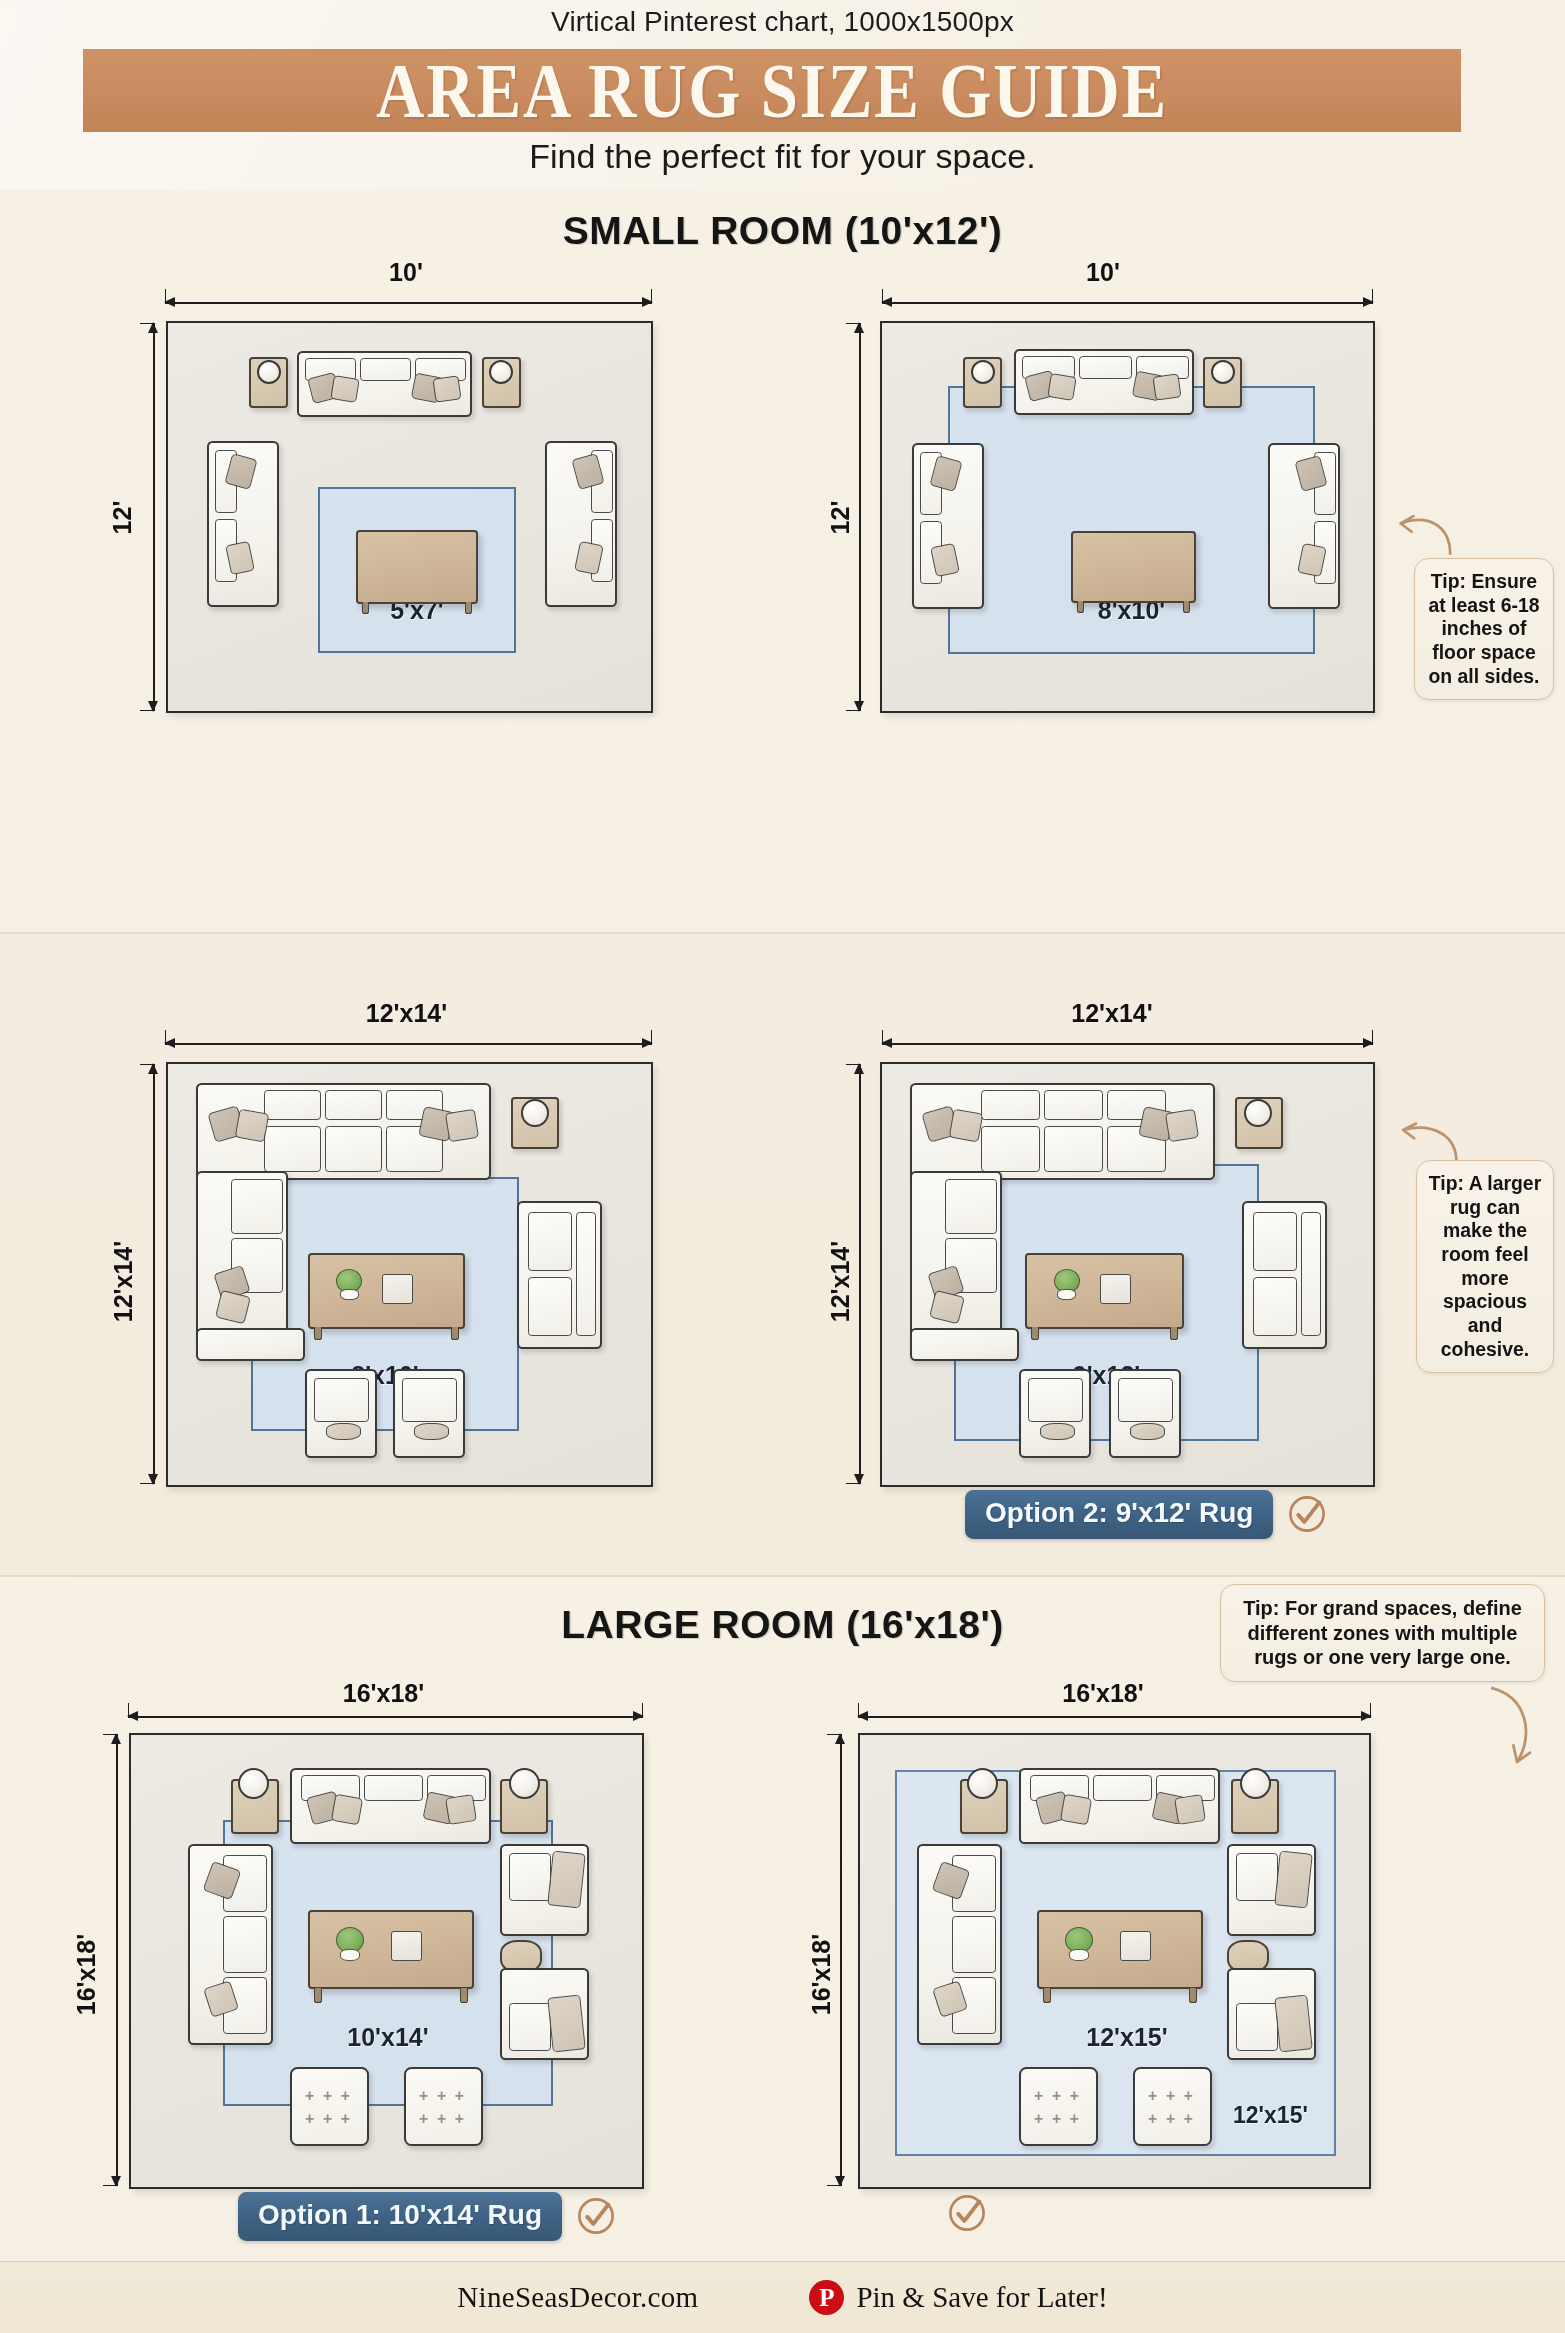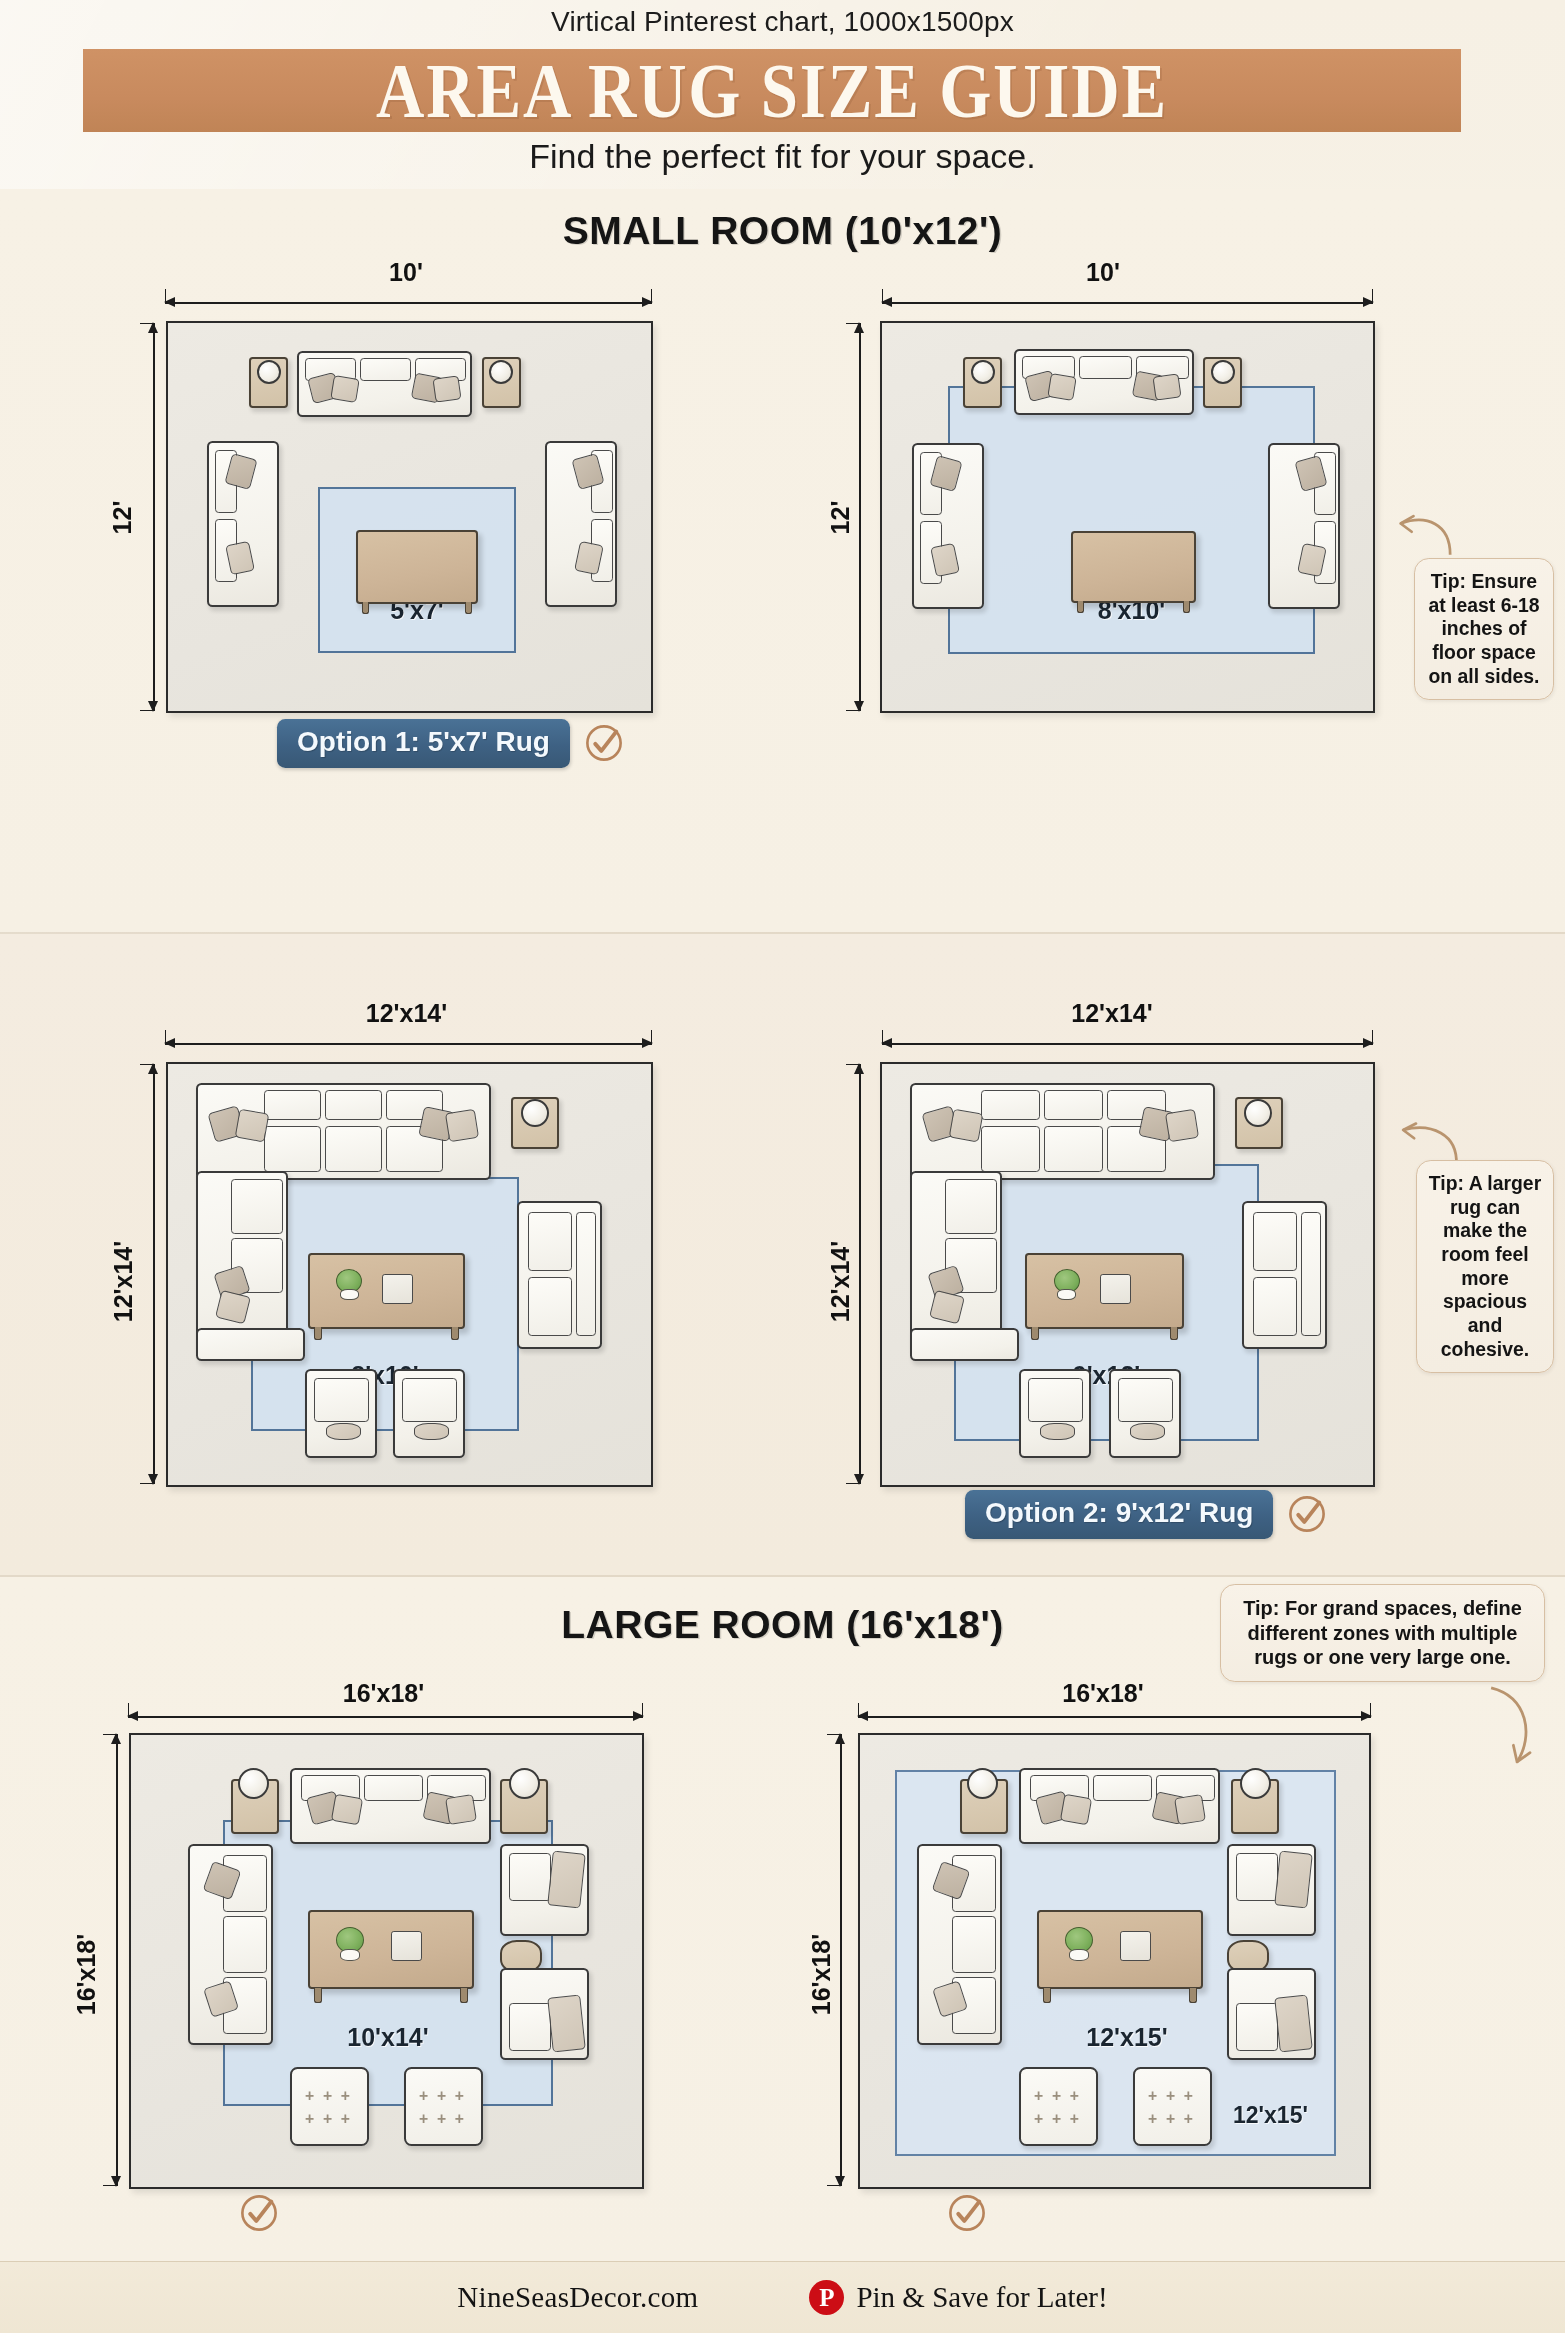--- a/index.html
+++ b/index.html
@@ -312,27 +312,20 @@
           <div class="cushion" style="left:44px;top:76px;width:22px;height:63px;"></div>
           <div class="pillow" style="left:28px;top:13px;width:26px;height:31px;transform:rotate(-15deg);"></div>
           <div class="pillow light" style="left:29.5px;top:100px;width:24px;height:29.5px;transform:rotate(12deg);"></div>
         </div>
 
         <div class="table" style="left:188px;top:207px;width:122px;height:74px;"></div>
         <div class="leg" style="left:194px;top:279px;width:7.4px;height:12px;"></div>
         <div class="leg" style="left:297px;top:279px;width:7.4px;height:12px;"></div>
       </div>
 
-      <div class="opt-wrap" style="left:166px;top:461px;">
-        <div class="opt-badge">Option 1: 5'x7' Rug</div>
-        <svg class="check-icon" viewBox="0 0 48 48">
-          <circle cx="24" cy="24" r="19" fill="none" stroke="#b8845b" stroke-width="3"></circle>
-          <path d="M14 25 L21 33 L38 11" fill="none" stroke="#b8845b" stroke-width="4.5" stroke-linecap="round" stroke-linejoin="round"></path>
-        </svg>
-      </div>
     </div>
 
     <div class="diagram" style="left:831px;top:69px;width:572px;height:489px;">
       <div class="dim-text-h" style="left:46px;top:0px;width:452px;">10'</div>
       <div class="dim-h" style="left:51px;top:44px;width:491px;">
           <span class="cap"></span>
         </div>
       <div class="dim-text-v" style="left:-28px;top:245px;width:74px;text-align:center;">12'</div>
       <div class="dim-v" style="left:28px;top:65px;height:388px;">
           <span class="cap"></span>
@@ -595,20 +588,21 @@
           <div class="tuft" style="left:13px;top:18.5px;">+&nbsp;&nbsp;+&nbsp;&nbsp;+</div>
           <div class="tuft" style="left:13px;top:42px;">+&nbsp;&nbsp;+&nbsp;&nbsp;+</div>
         </div>
         <div class="ottoman" style="left:273px;top:332px;width:79px;height:79px;">
           <div class="tuft" style="left:13px;top:18.5px;">+&nbsp;&nbsp;+&nbsp;&nbsp;+</div>
           <div class="tuft" style="left:13px;top:42px;">+&nbsp;&nbsp;+&nbsp;&nbsp;+</div>
         </div>
       </div>
 
       <div class="opt-wrap" style="left:164px;top:513px;">
+        <div class="opt-badge">Option 1: 10'x14' Rug</div>
         <svg class="check-icon" viewBox="0 0 48 48">
           <circle cx="24" cy="24" r="19" fill="none" stroke="#b8845b" stroke-width="3"></circle>
           <path d="M14 25 L21 33 L38 11" fill="none" stroke="#b8845b" stroke-width="4.5" stroke-linecap="round" stroke-linejoin="round"></path>
         </svg>
       </div>
     </div>
 
     <div class="diagram" style="left:812px;top:102px;width:646px;height:563px;">
       <div class="dim-text-h" style="left:51px;top:0px;width:480px;">16'x18'</div>
       <div class="dim-h" style="left:46px;top:37px;width:513px;">

